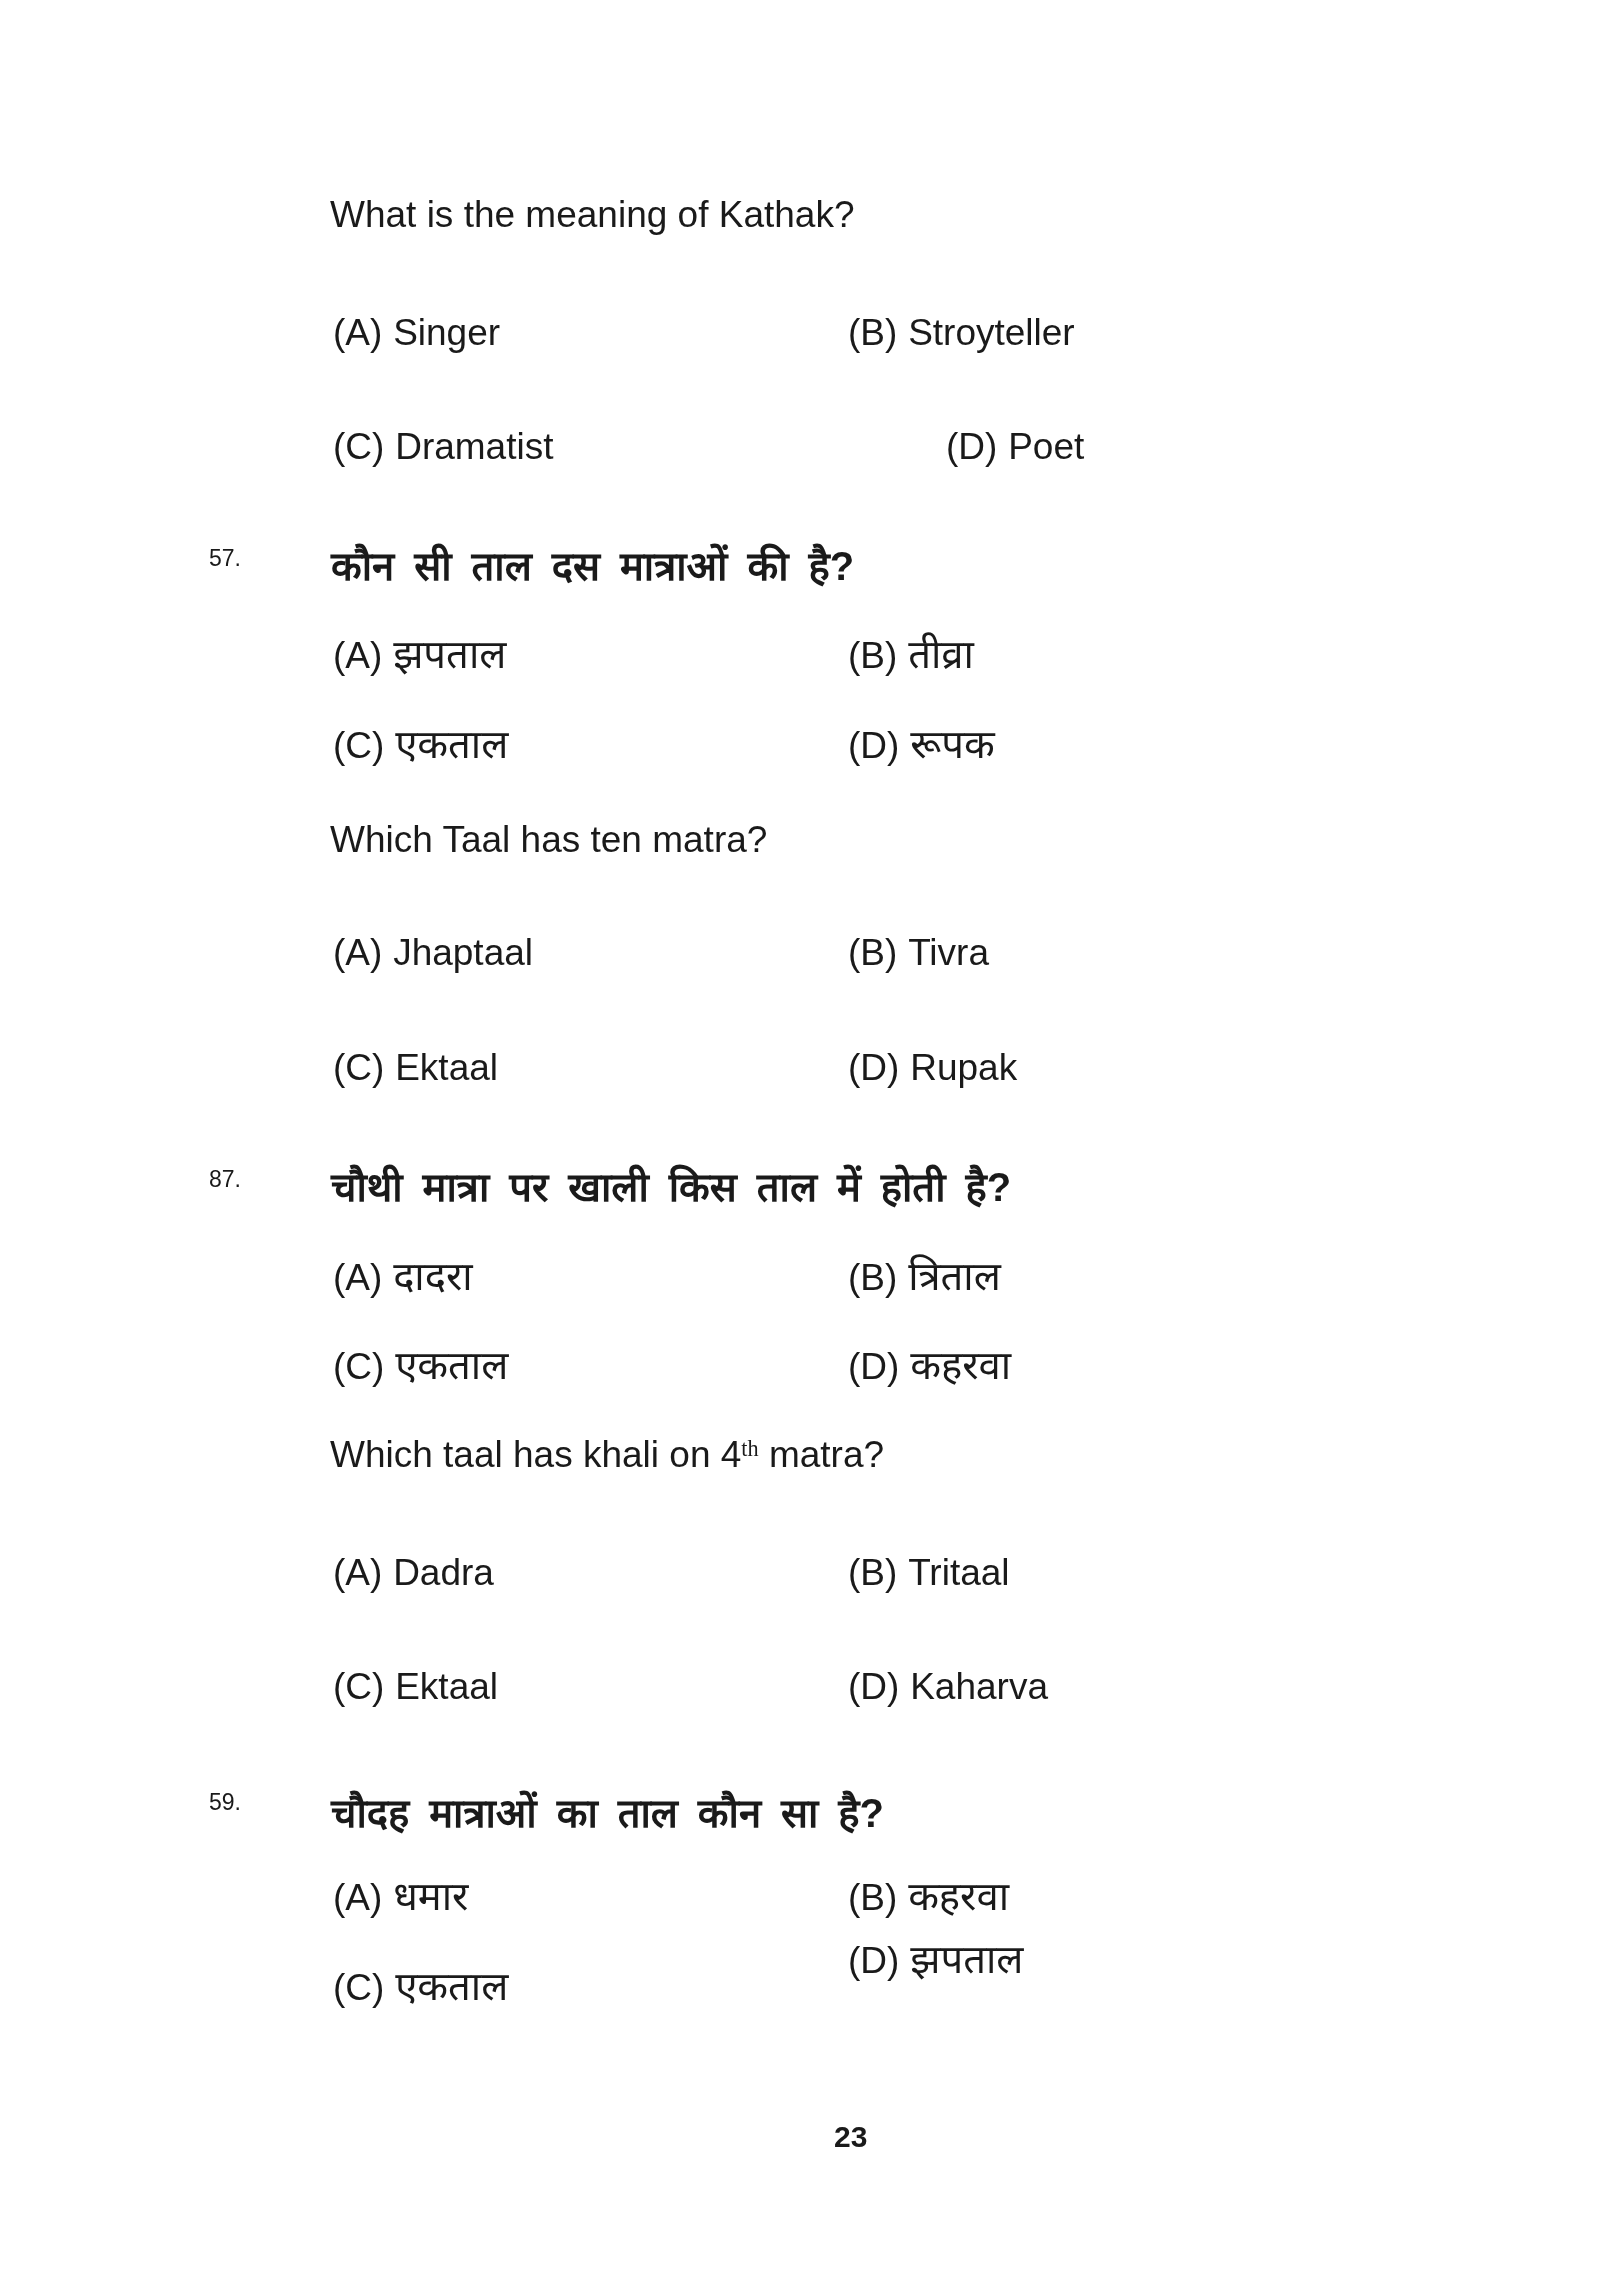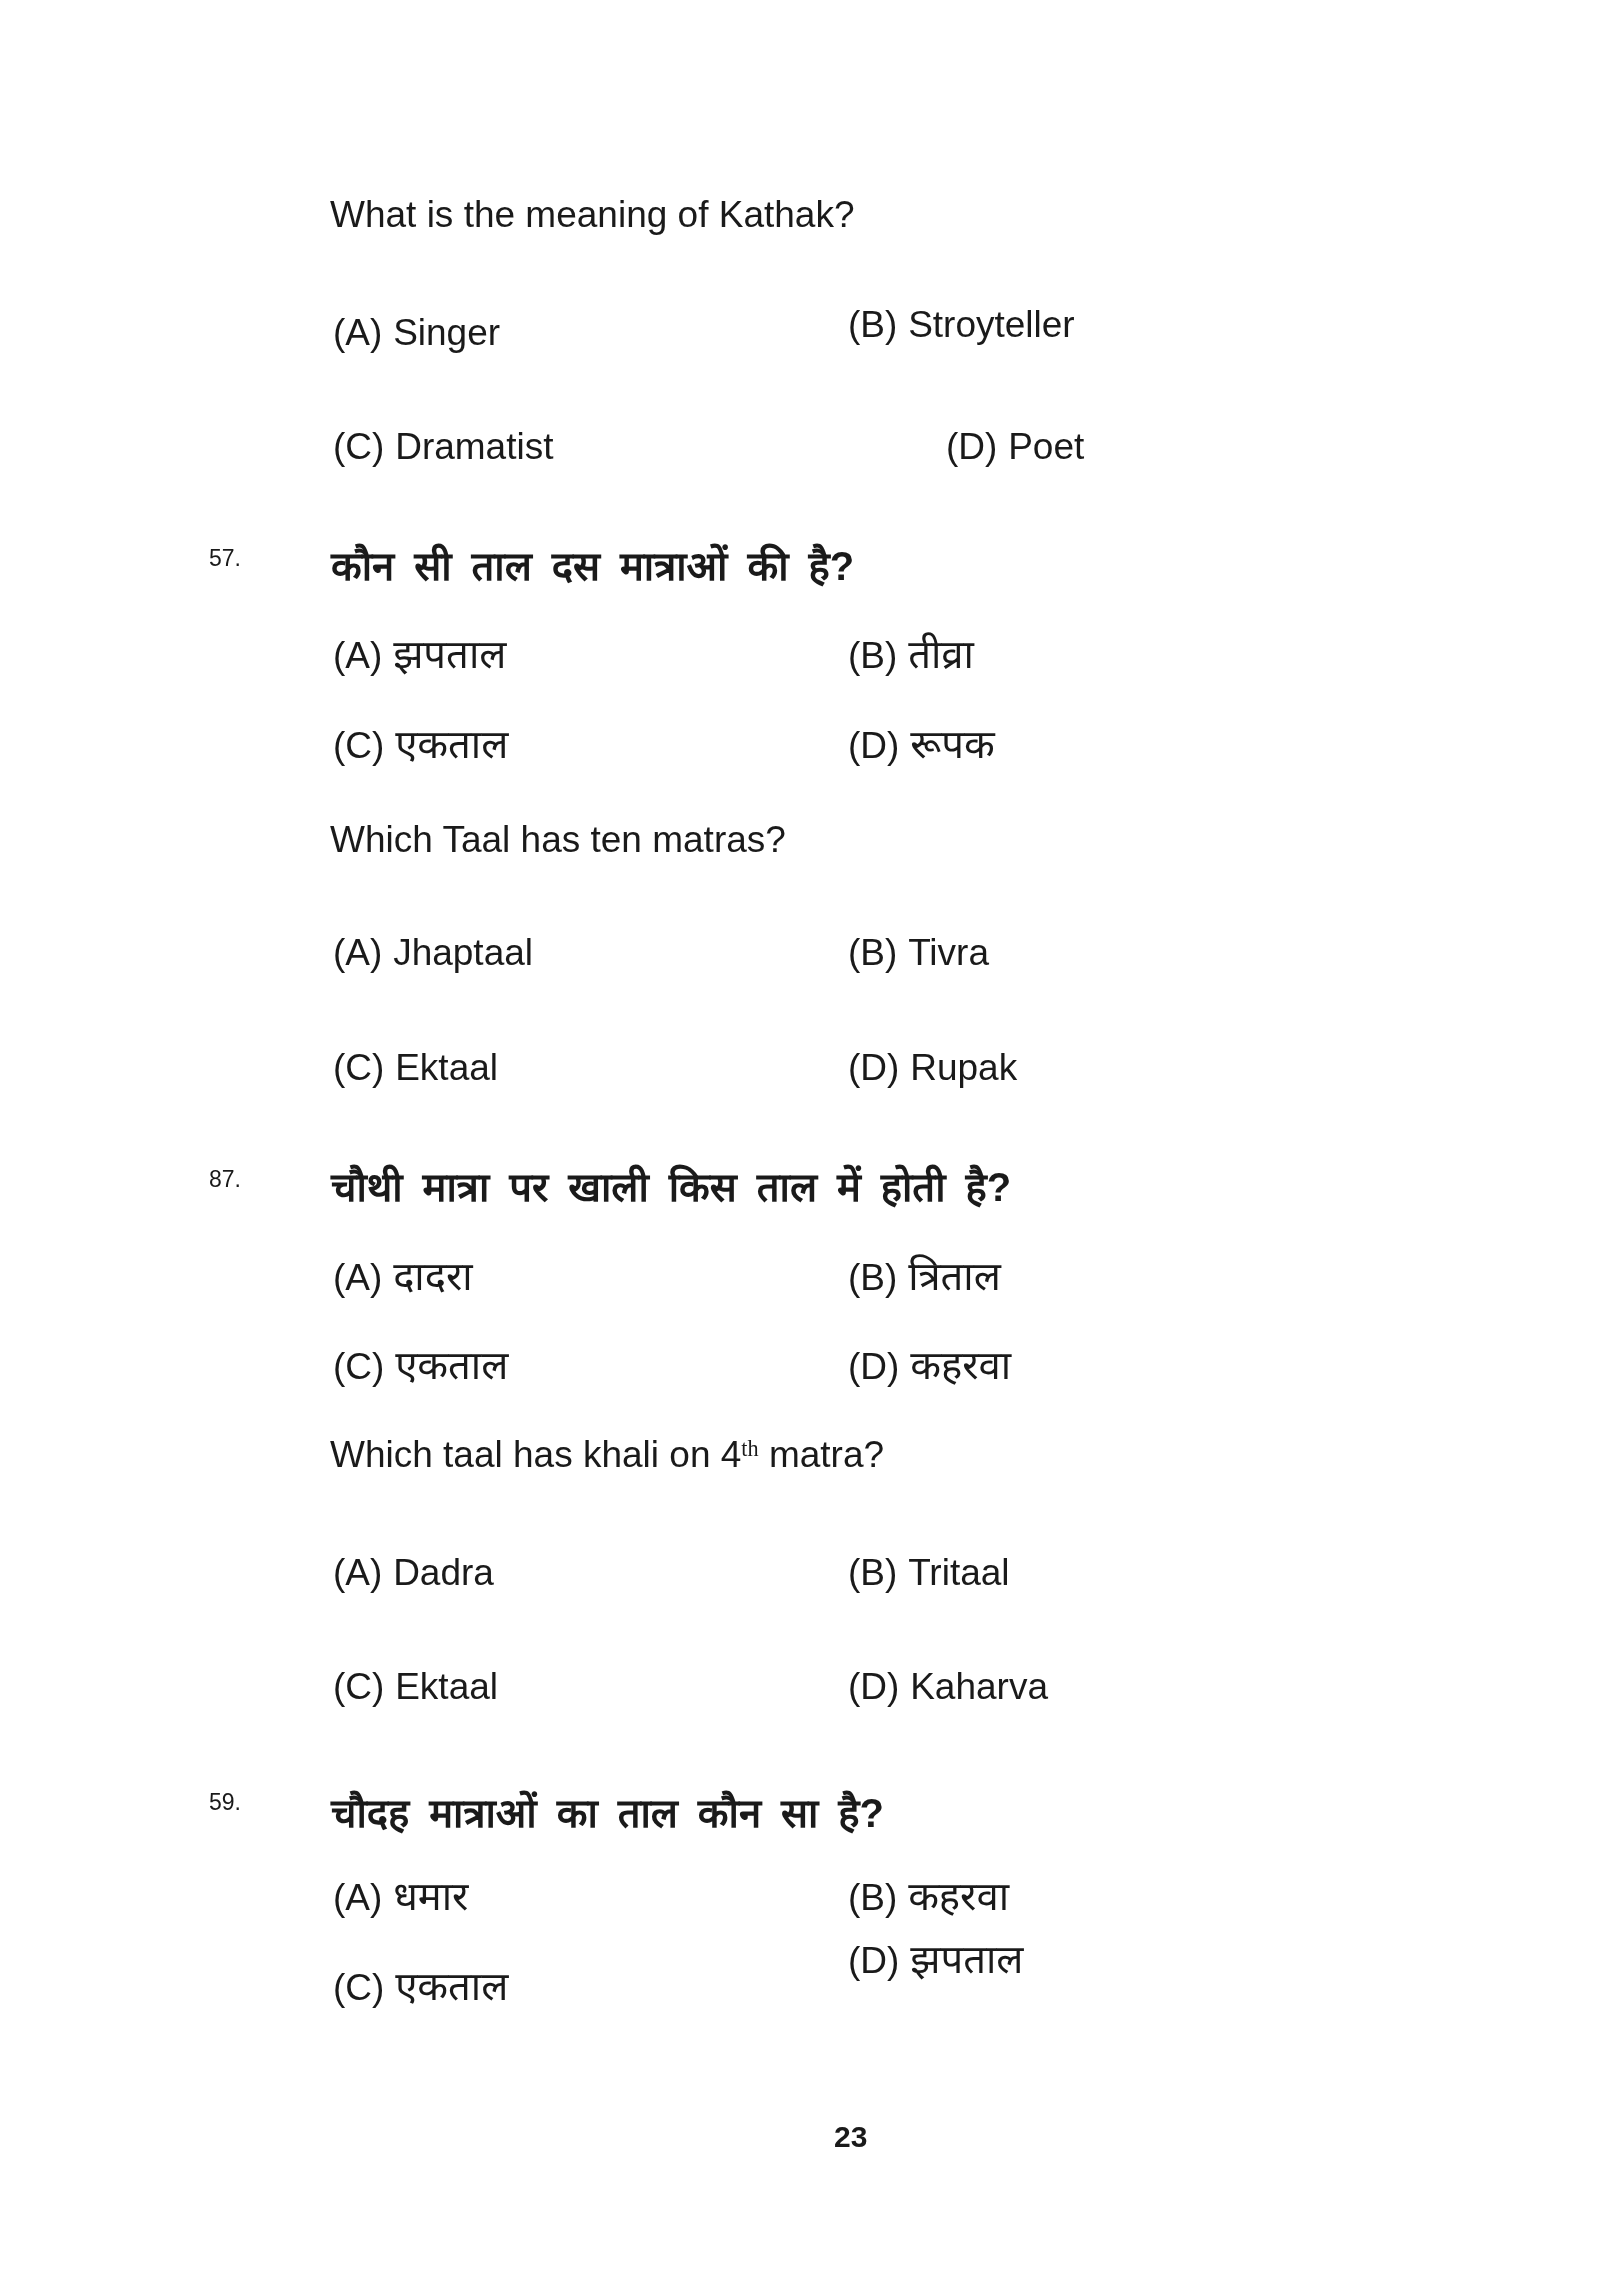--- a/index.html
+++ b/index.html
@@ -19,33 +19,33 @@
   .pagenum { font-size: 30px; font-weight: bold; }
   .key { margin-right: 10.8px; }
   .sup { font-size: 60%; position: relative; top: -0.5em; font-family: Liberation Serif, serif; }
 </style>
 </head>
 <body>
 
 <div class="t en" style="left:330px; top:194px">What is the meaning of Kathak?</div>
 
 <div class="t en" style="left:333px; top:312px"><span class="key">(A)</span><span>Singer</span></div>
-<div class="t en" style="left:848px; top:304px"><span class="key">(B)</span><span>Stroyteller</span></div>
+<div class="t en" style="left:848px; top:312px"><span class="key">(B)</span><span>Stroyteller</span></div>
 <div class="t en" style="left:333px; top:426px"><span class="key">(C)</span><span>Dramatist</span></div>
 <div class="t en" style="left:946px; top:426px"><span class="key">(D)</span><span>Poet</span></div>
 
 <div class="t num" style="left:209px; top:545px">57.</div>
 <div class="t hi hi-title" style="left:331px; top:543px">कौन सी ताल दस मात्राओं की है?</div>
 
 <div class="t hi" style="left:333px; top:631px"><span class="key en">(A)</span><span>झपताल</span></div>
 <div class="t hi" style="left:848px; top:631px"><span class="key en">(B)</span><span>तीव्रा</span></div>
 <div class="t hi" style="left:333px; top:721px"><span class="key en">(C)</span><span>एकताल</span></div>
 <div class="t hi" style="left:848px; top:721px"><span class="key en">(D)</span><span>रूपक</span></div>
 
-<div class="t en" style="left:330px; top:819px">Which Taal has ten matras?</div>
+<div class="t en" style="left:330px; top:819px">Which Taal has ten matra?</div>
 
 <div class="t en" style="left:333px; top:932px"><span class="key">(A)</span><span>Jhaptaal</span></div>
 <div class="t en" style="left:848px; top:932px"><span class="key">(B)</span><span>Tivra</span></div>
 <div class="t en" style="left:333px; top:1047px"><span class="key">(C)</span><span>Ektaal</span></div>
 <div class="t en" style="left:848px; top:1047px"><span class="key">(D)</span><span>Rupak</span></div>
 
 <div class="t num" style="left:209px; top:1166px">87.</div>
 <div class="t hi hi-title" style="left:331px; top:1164px">चौथी मात्रा पर खाली किस ताल में होती है?</div>
 
 <div class="t hi" style="left:333px; top:1253px"><span class="key en">(A)</span><span>दादरा</span></div>

